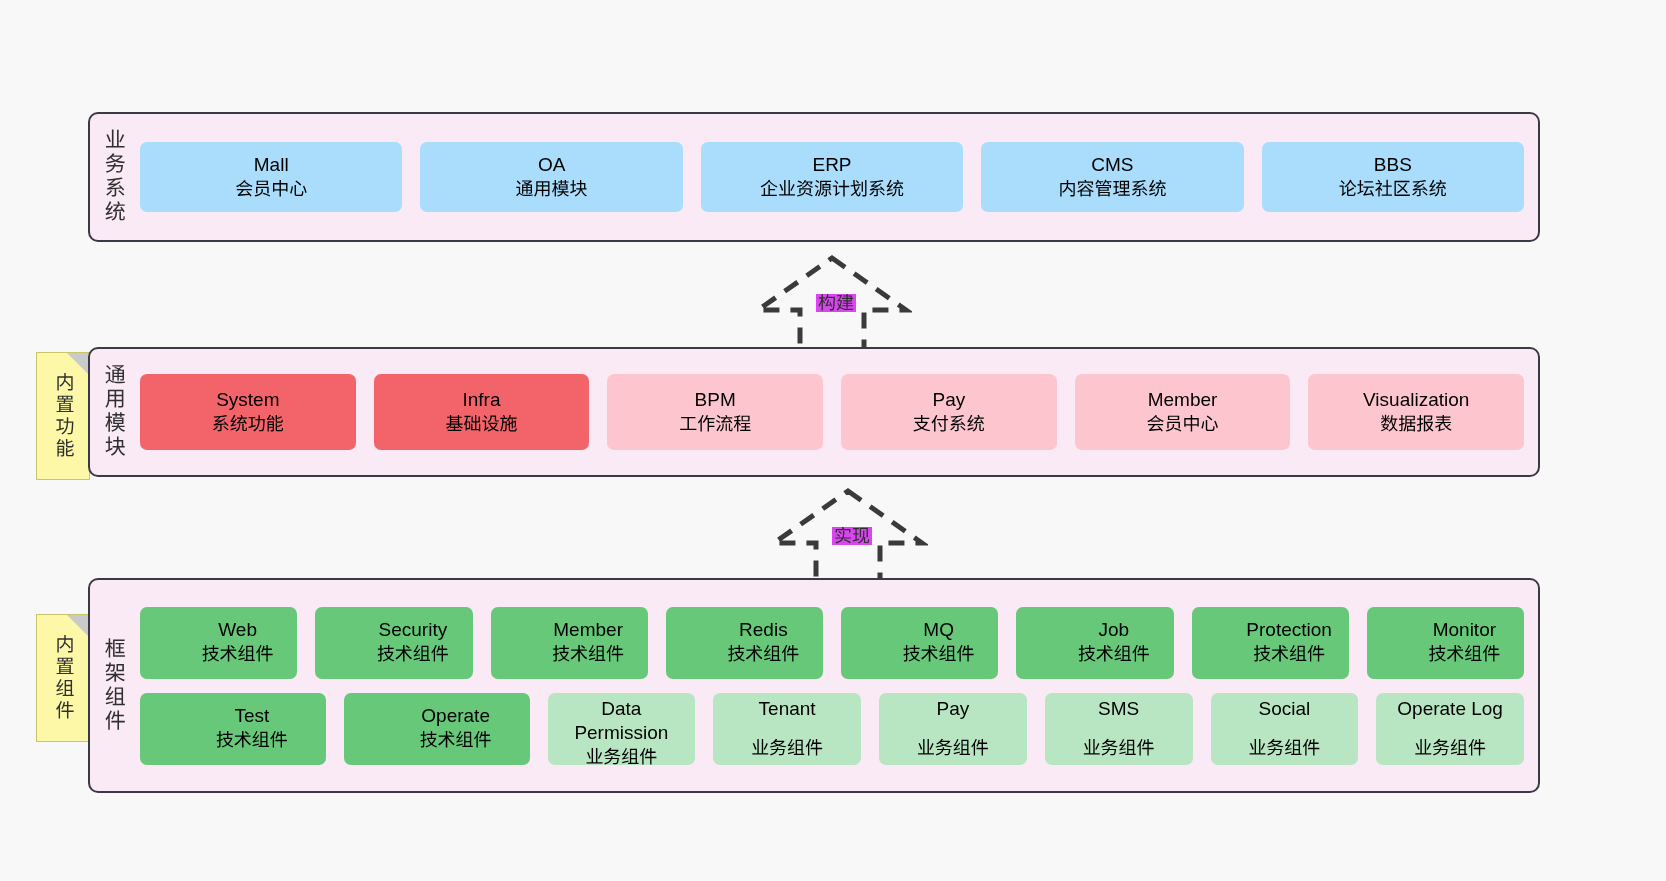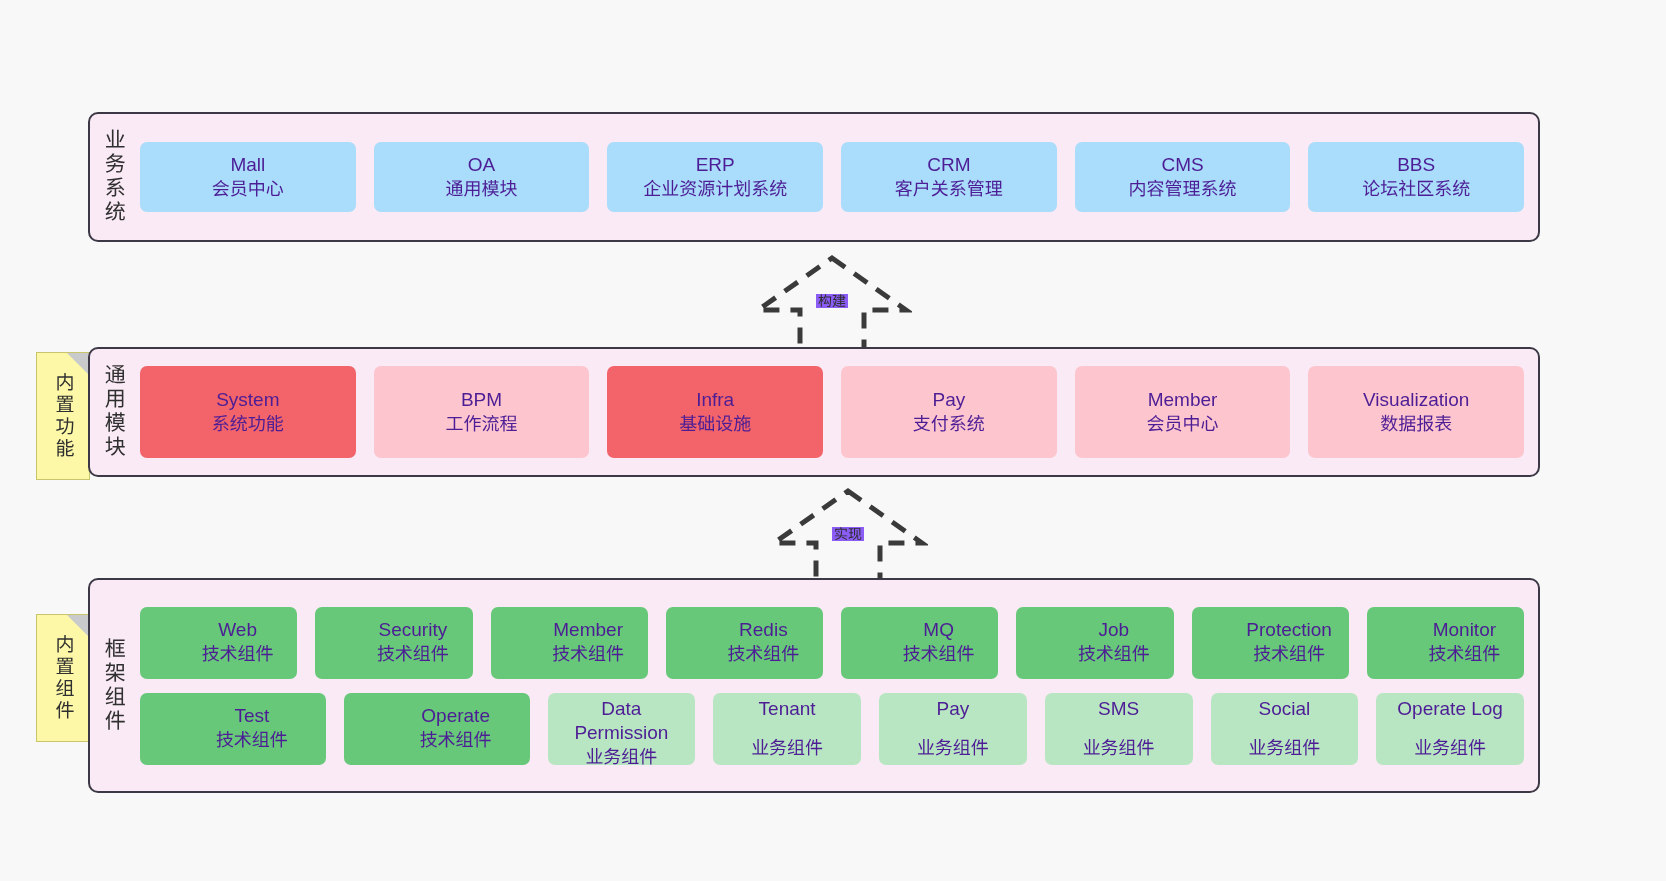--- a/index.html
+++ b/index.html
@@ -70,21 +70,21 @@
   .node {
     flex: 1 1 0;
     box-sizing: border-box;
     border-radius: 7px;
     display: flex;
     flex-direction: column;
     align-items: center;
     justify-content: center;
     text-align: center;
     line-height: 1.3;
-    color: #4c1d95;
+    color: #000000;
     padding: 4px 6px;
     min-width: 0;
   }
   .node .en {
     font-size: 19px;
     white-space: normal;
   }
   .node .cn {
     font-size: 18px;
     white-space: nowrap;
@@ -96,21 +96,21 @@
   .c-pink        { background: #fdc6ce; }
   .c-green       { background: #66c878; padding-left: 44px; }
   .c-green-light { background: #b9e6c2; justify-content: space-between; }
 
   
   #layer-business  { left: 88px;  top: 112px; width: 1452px; height: 130px; }
   #layer-common    { left: 88px;  top: 347px; width: 1452px; height: 130px; }
   #layer-framework { left: 88px;  top: 578px; width: 1452px; height: 215px; }
 
   #layer-business  .node { height: 70px; }
-  #layer-common    .node { height: 92px; }
+  #layer-common    .node { height: 76px; }
   #layer-framework .node { height: 72px; }
 
   
   .sticky {
     position: absolute;
     width: 54px;
     background: #fcf8a8;
     border: 1px solid #c9c56a;
     box-sizing: border-box;
     display: flex;
@@ -135,26 +135,27 @@
   #sticky-common    { left: 36px; top: 352px; height: 128px; }
   #sticky-framework { left: 36px; top: 614px; height: 128px; }
 
   
   .connector {
     position: absolute;
   }
   .connector svg { display: block; }
   .connector-label {
     position: absolute;
-    font-size: 14px;
+    font-size: 18px;
     color: #2f2f2f;
-    background: #8b5cf6;
+    background: #d946ef;
     padding: 0 2px;
     white-space: nowrap;
     line-height: 1;
+    font-family: Liberation Serif, serif;
   }
   #connector-build  { left: 752px; top: 252px; }
   #connector-build  .connector-label { left: 64px; top: 42px; }
   #connector-impl   { left: 768px; top: 485px; }
   #connector-impl   .connector-label { left: 64px; top: 42px; }
 </style>
 </head>
 <body>
 
 <div id="canvas">
@@ -169,24 +170,20 @@
         </div>
         <div class="node c-blue">
           <span class="en">OA</span>
           <span class="cn">通用模块</span>
         </div>
         <div class="node c-blue">
           <span class="en">ERP</span>
           <span class="cn">企业资源计划系统</span>
         </div>
         <div class="node c-blue">
-          <span class="en">CRM</span>
-          <span class="cn">客户关系管理</span>
-        </div>
-        <div class="node c-blue">
           <span class="en">CMS</span>
           <span class="cn">内容管理系统</span>
         </div>
         <div class="node c-blue">
           <span class="en">BBS</span>
           <span class="cn">论坛社区系统</span>
         </div>
       </div>
     </div>
   </div>
@@ -203,27 +200,27 @@
   </div>
 
   <div class="layer" id="layer-common">
     <div class="layer-title">通用模块</div>
     <div class="layer-body">
       <div class="node-row">
         <div class="node c-red">
           <span class="en">System</span>
           <span class="cn">系统功能</span>
         </div>
+        <div class="node c-red">
+          <span class="en">Infra</span>
+          <span class="cn">基础设施</span>
+        </div>
         <div class="node c-pink">
           <span class="en">BPM</span>
           <span class="cn">工作流程</span>
-        </div>
-        <div class="node c-red">
-          <span class="en">Infra</span>
-          <span class="cn">基础设施</span>
         </div>
         <div class="node c-pink">
           <span class="en">Pay</span>
           <span class="cn">支付系统</span>
         </div>
         <div class="node c-pink">
           <span class="en">Member</span>
           <span class="cn">会员中心</span>
         </div>
         <div class="node c-pink">

